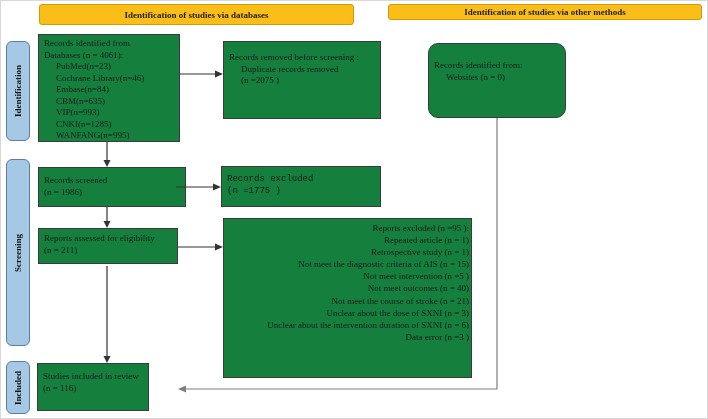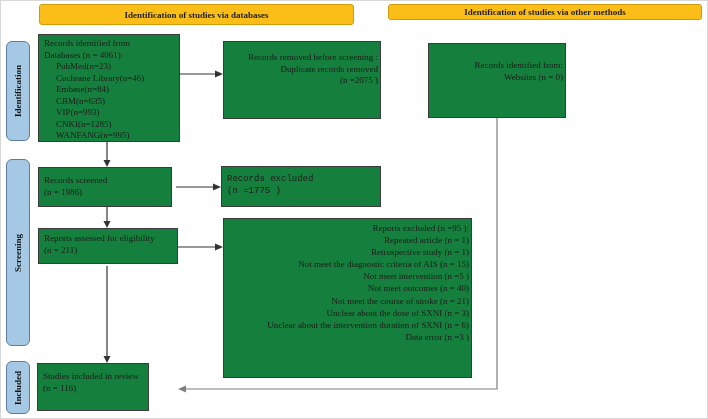--- a/index.html
+++ b/index.html
@@ -38,25 +38,25 @@
   .box{
     position:absolute;
     background:#15803d;
     border:1.5px solid #3b3b3b;
     box-sizing:border-box;
     font-size:9px;
     line-height:11.5px;
     padding:3px 2px 0 5px;
     overflow:hidden;
   }
-  .box.thin{border-width:1px;text-align:right;}
+  .box.thin{border-width:1px;}
   .ln{white-space:nowrap;}
   .ind{padding-left:12px;}
   .pt10{padding-top:10px;}
-  .pt16{padding-top:16px;}
+  .pt16{padding-top:16px;border-radius:10px;}
   .pt4{padding-top:4px;}
   .pt7{padding-top:7px;}
   .lh12{line-height:12.1px;}
   svg.overlay{position:absolute;left:0;top:0;pointer-events:none;}
   .arrow-line{stroke:var(--line,#333);stroke-width:1.2;fill:none;}
   .arrow-head{fill:var(--line,#333);}
   .connector-line{stroke:var(--connector,#7F7F7F);stroke-width:1.2;fill:none;}
   .connector-head{fill:var(--connector,#7F7F7F);}
 </style>
 </head>
@@ -97,21 +97,21 @@
     <div class="ln">Records removed before screening :</div>
     <div class="ln ind">Duplicate records removed</div>
     <div class="ln ind">(n =2075 )</div>
   </div>
 
   <div class="box thin pt16" style="left:427px;top:42px;width:138px;height:75px;">
     <div class="ln">Records identified from:</div>
     <div class="ln ind">Websites (n = 0)</div>
   </div>
 
-  <div class="box pt7" style="left:37px;top:166px;width:134px;height:40px;">
+  <div class="box pt7" style="left:37px;top:166px;width:148px;height:40px;">
     <div class="ln">Records screened</div>
     <div class="ln">(n = 1986)</div>
   </div>
 
   <div class="box pt7" style="left:220px;top:165px;width:160px;height:41px;font-family:Liberation Mono, monospace;">
     <div class="ln">Records excluded</div>
     <div class="ln">(n =1775 )</div>
   </div>
 
   <div class="box pt4" style="left:37px;top:227px;width:140px;height:36px;">

